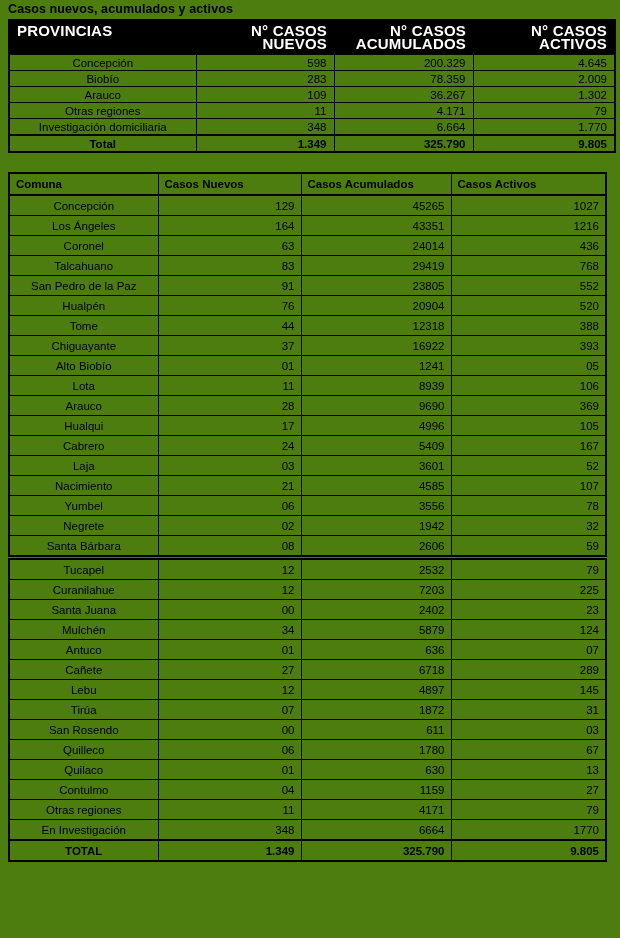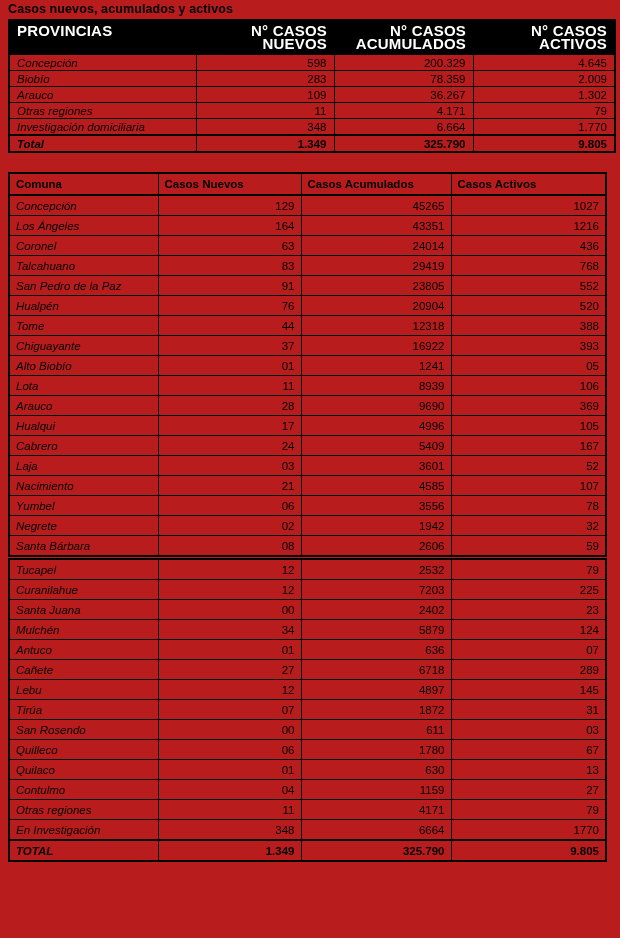--- a/index.html
+++ b/index.html
@@ -8,21 +8,21 @@
     background: #ffffff;
     color: #000000;
     font-family: "Liberation Sans", sans-serif;
   }
   .page {
     position: relative;
     width: 620px;
     height: 938px;
     box-sizing: border-box;
     padding: 2px 0 0 8px;
-    background: #b91c1c;
+    background: #4d7c0f;
     overflow: hidden;
   }
   .title {
     font-size: 12.5px;
     font-weight: bold;
     margin: 0 0 3px 0;
     letter-spacing: 0.1px;
   }
   table {
     border-collapse: collapse;
@@ -95,21 +95,21 @@
   }
   .t2 tbody tr.section-break td {
     border-top: 5px double #000;
   }
   .t2 .total-row td {
     font-weight: bold;
     border-top: 2px solid #000;
   }
 
   .num { text-align: right; }
-  .name-cell { text-align: left; font-style: italic; }
+  .name-cell { text-align: center; }
 </style>
 </head>
 <body>
 
 <div class="page">
 
   <h1 class="title">Casos nuevos, acumulados y activos</h1>
 
   <table class="t1">
     <colgroup>

